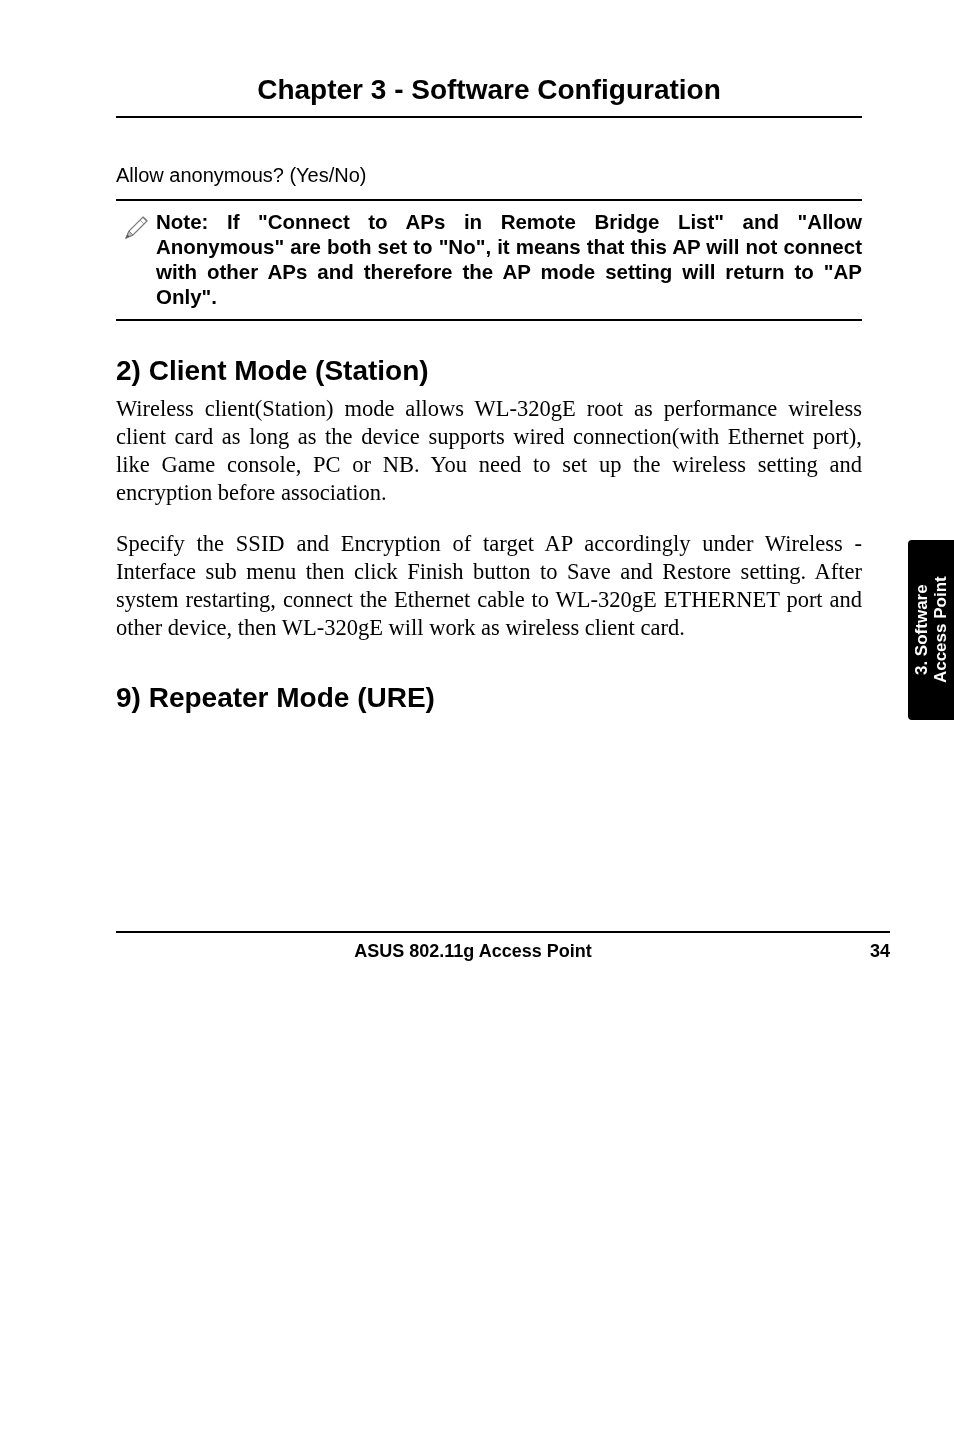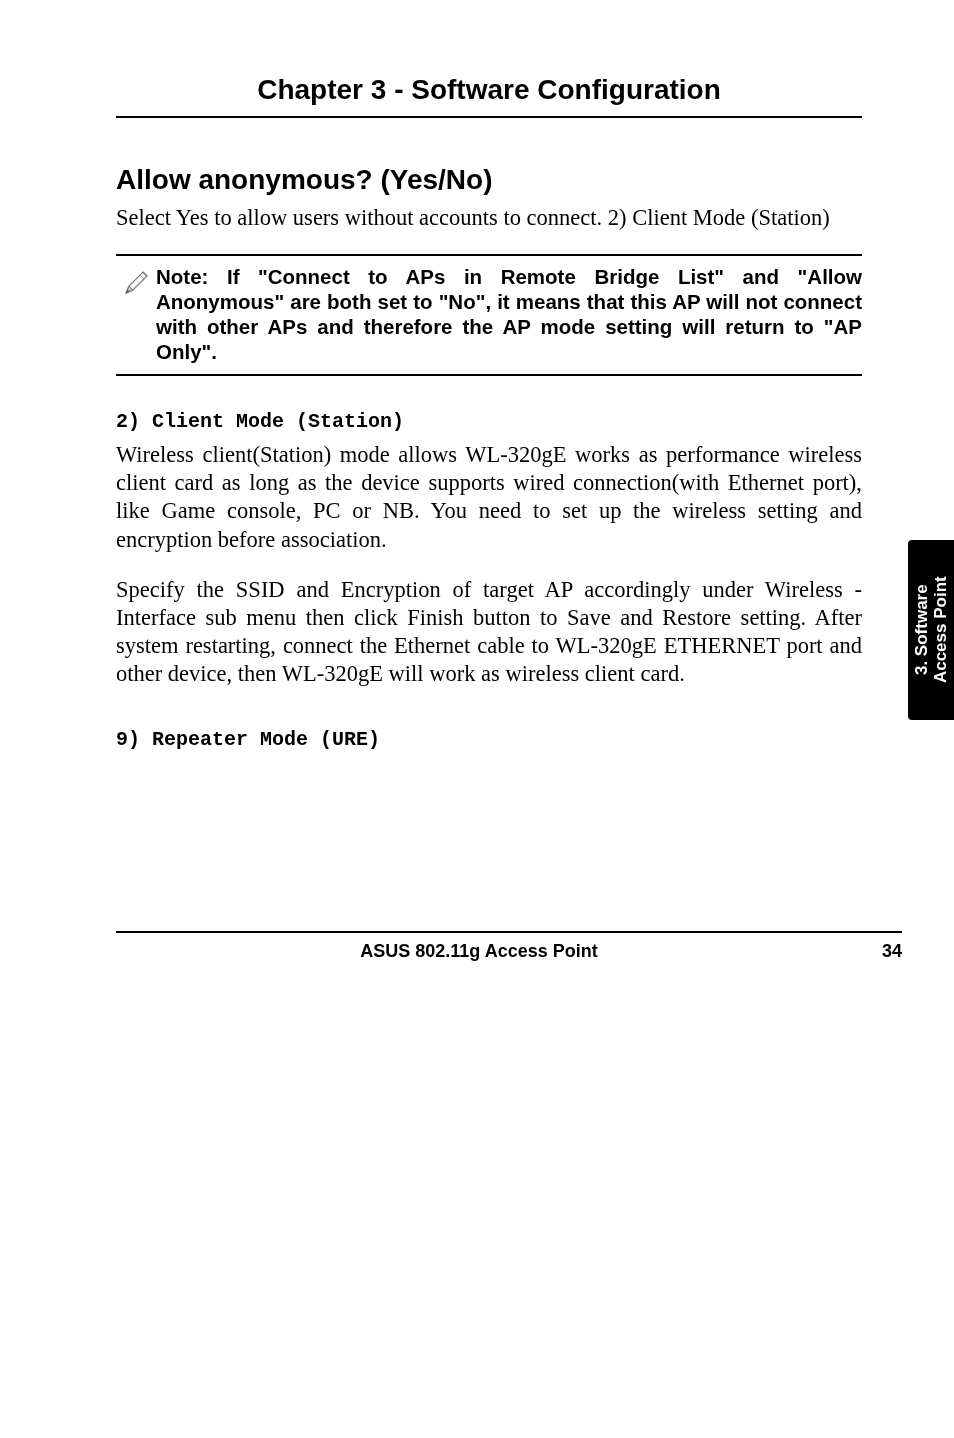--- a/index.html
+++ b/index.html
@@ -1,46 +1,45 @@
 <!DOCTYPE html>
 <html><head>
 <meta charset="utf-8">
 <style>
   * { margin: 0; padding: 0; box-sizing: border-box; }
   html, body { width: 954px; height: 1438px; background: #fff; font-family: "Times New Roman", Times, serif; color: #000; }
   .page { position: relative; width: 954px; height: 1024px; padding: 74px 92px 62px 116px; }
   .chapter-title { font-family: Arial, Helvetica, sans-serif; font-weight: bold; font-size: 28px; text-align: center; margin-bottom: 10px; }
   .hr-top { border: none; border-top: 2px solid #000; margin-bottom: 46px; }
-  .h3 { font-family: Arial, Helvetica, sans-serif; font-weight: bold; font-size: 28px; margin-bottom: 8px; }
+  .h3 { font-family: Arial, Helvetica, sans-serif; font-weight: normal; font-size: 20px; }
   .body { font-size: 22.5px; line-height: 1.25; text-align: justify; margin-bottom: 22px; }
   .note-wrap { margin: 12px 0 34px 0; }
   .note-hr { border: none; border-top: 2.5px solid #000; }
   .note-row { display: flex; align-items: flex-start; padding: 8px 0 10px 0; }
   .note-icon { width: 40px; flex: 0 0 40px; display: flex; align-items: flex-start; justify-content: center; padding-top: 4px; }
   .note-text { font-family: Arial, Helvetica, sans-serif; font-weight: bold; font-size: 20.5px; line-height: 1.22; text-align: justify; flex: 1; }
-  .h2 { font-family: Liberation Mono, monospace; font-weight: bold; font-size: 20px; margin-bottom: 8px; }
+  .h2 { font-family: Liberation Sans, sans-serif; font-weight: bold; font-size: 28px; margin-bottom: 8px; }
   .section-gap { height: 18px; }
   .side-tab { position: absolute; right: 0; top: 540px; width: 46px; height: 180px; background: #000; color: #fff; display: flex; align-items: center; justify-content: center; border-top-left-radius: 4px; border-bottom-left-radius: 4px; }
   .side-tab-text { font-family: Arial, Helvetica, sans-serif; font-weight: bold; font-size: 17px; line-height: 1.1; transform: rotate(-90deg); white-space: nowrap; text-align: center; }
-  .footer { position: absolute; left: 116px; right: 52px; bottom: 62px; }
+  .footer { position: absolute; left: 116px; right: 64px; bottom: 62px; }
   .footer-hr { border: none; border-top: 2px solid #000; margin-bottom: 8px; }
   .footer-row { display: flex; justify-content: space-between; align-items: baseline; font-family: Arial, Helvetica, sans-serif; font-weight: bold; font-size: 18px; }
   .footer-left { flex: 1; text-align: center; }
   .footer-right { width: 60px; text-align: right; }
 </style>
 </head>
 <body>
 
 <div class="page">
 
   <div class="chapter-title">Chapter 3 - Software Configuration</div>
   <hr class="hr-top">
 
   <div class="h3">Allow anonymous? (Yes/No)</div>
-  <p class="body">Select Yes to allow users without accounts to connect. 2) Client Mode (Station)</p>
 
   <div class="note-wrap">
     <hr class="note-hr">
     <div class="note-row">
       <div class="note-icon">
         <svg width="30" height="30" viewBox="0 0 30 30">
           <g>
             <polygon points="5,25 8,18 22,4 26,8 12,22" fill="#fff" stroke="#7a7a7a" stroke-width="1.2"></polygon>
             <polygon points="5,25 8,18 12,22" fill="#bfbfbf" stroke="#7a7a7a" stroke-width="1"></polygon>
             <polygon points="5,25 6.5,21.5 8.5,23.5" fill="#555"></polygon>
@@ -48,21 +47,21 @@
             <line x1="19" y1="7" x2="23" y2="11" stroke="#9a9a9a" stroke-width="1"></line>
           </g>
         </svg>
       </div>
       <div class="note-text">Note: If "Connect to APs in Remote Bridge List" and "Allow Anonymous" are both set to "No", it means that this AP will not connect with other APs and therefore the AP mode setting will return to "AP Only".</div>
     </div>
     <hr class="note-hr">
   </div>
 
   <div class="h2">2) Client Mode (Station)</div>
-  <p class="body">Wireless client(Station) mode allows WL-320gE works as performance wireless client card as long as the device supports wired connection(with Ethernet port), like Game console, PC or NB. You need to set up the wireless setting and encryption before association.</p>
+  <p class="body">Wireless client(Station) mode allows WL-320gE root as performance wireless client card as long as the device supports wired connection(with Ethernet port), like Game console, PC or NB. You need to set up the wireless setting and encryption before association.</p>
   <p class="body">Specify the SSID and Encryption of target AP accordingly under Wireless - Interface sub menu then click Finish button to Save and Restore setting. After system restarting, connect the Ethernet cable to WL-320gE ETHERNET port and other device, then WL-320gE will work as wireless client card.</p>
 
   <div class="section-gap"></div>
 
   <div class="h2">9) Repeater Mode (URE)</div>
 
   <div class="side-tab">
     <div class="side-tab-text">
       <span>3. Software</span><br>
       <span>Access Point</span>

